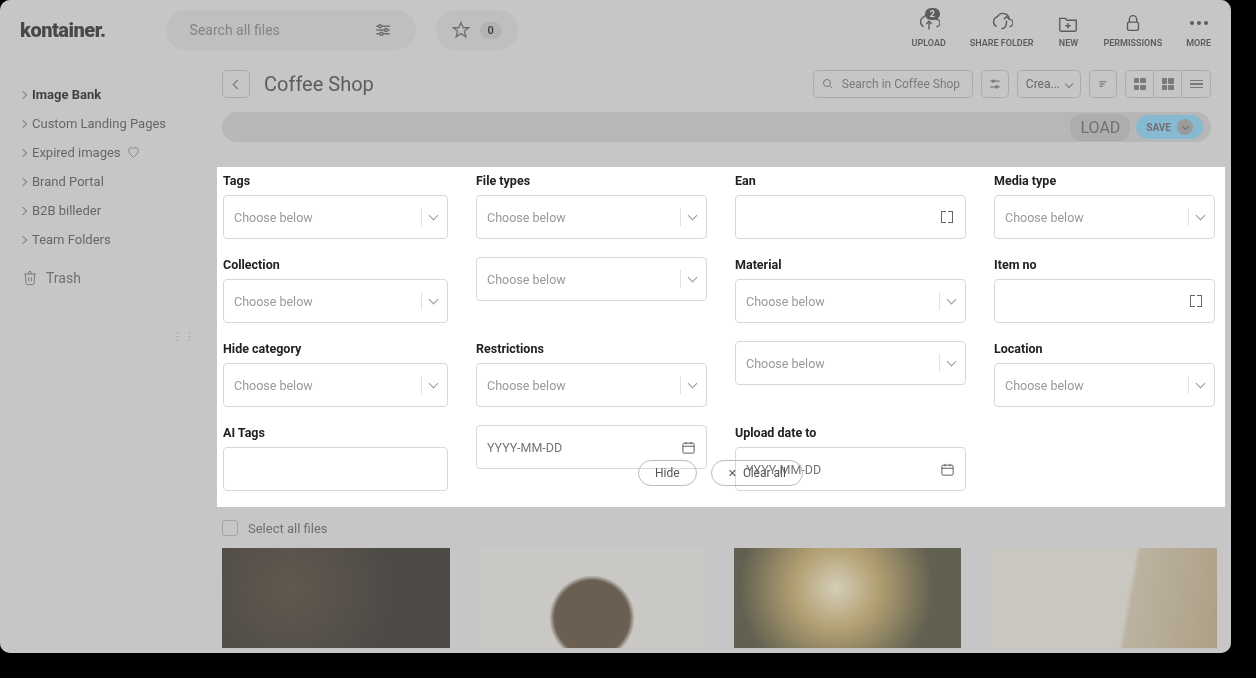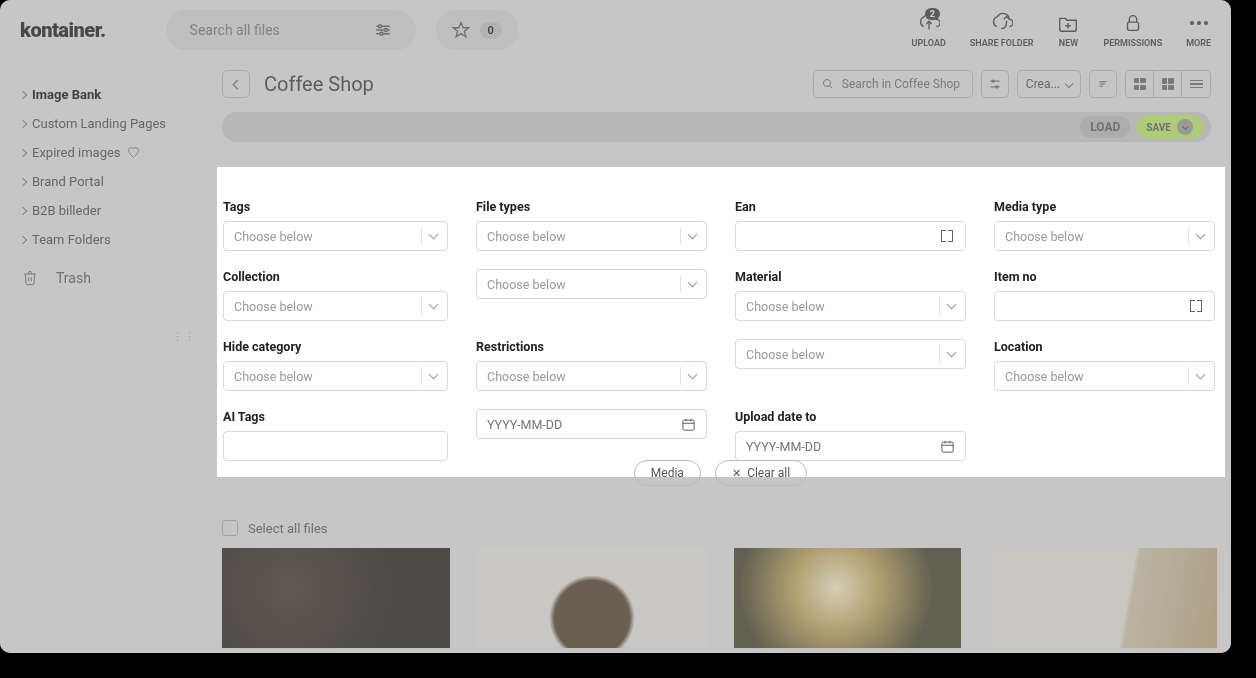--- a/index.html
+++ b/index.html
@@ -22,21 +22,21 @@
   .badge { position: absolute; top: -4px; right: 6px; background: #333; color: #fff; font-size: 9px; border-radius: 8px; padding: 1px 5px; font-weight:700; }
   .more-dots { display: flex; gap: 3px; align-items: center; height: 22px; }
   .more-dots span { width: 4px; height: 4px; background: #333; border-radius: 50%; }
 
   
   .sidebar { position: absolute; top: 60px; left: 0; width: 200px; bottom: 0; padding: 20px 0 0 20px; }
   .side-item { display: flex; align-items: center; gap: 6px; padding: 7px 0; font-size: 13px; color: #444; cursor: pointer; }
   .side-item.active { font-weight: 700; color: #000; }
   .side-item .chev { width: 6px; height: 6px; border-right: 1.5px solid #777; border-bottom: 1.5px solid #777; transform: rotate(-45deg); }
   .side-item .heart { width: 13px; height: 13px; stroke: #666; fill: none; stroke-width: 1.5; }
-  .trash-item { display: flex; align-items: center; gap: 18px; padding: 16px 0 0 2px; font-size: 14px; color: #555; }
+  .trash-item { display: flex; align-items: center; gap: 8px; padding: 16px 0 0 2px; font-size: 14px; color: #555; }
   .trash-item svg { width: 16px; height: 16px; stroke: #666; fill: none; stroke-width: 1.5; }
   .drag-handle { position: absolute; right: 4px; top: 270px; color: #aaa; font-size: 11px; letter-spacing: 1px; }
 
   
   .main { position: absolute; left: 210px; right: 0; top: 60px; bottom: 0; padding: 10px 20px 0 12px; }
   .titlebar { display: flex; align-items: center; gap: 14px; }
   .back-btn { width: 28px; height: 28px; border: 1px solid #bbb; border-radius: 5px; display: flex; align-items: center; justify-content: center; }
   .back-btn span { width: 7px; height: 7px; border-left: 1.8px solid #555; border-bottom: 1.8px solid #555; transform: rotate(45deg); margin-left:2px; }
   .page-title { font-size: 20px; font-weight: 400; color: #333; flex:1; }
   .title-right { display: flex; gap: 8px; align-items: center; }
@@ -47,33 +47,33 @@
   .sort-btn .chev-d { width:6px; height:6px; border-right:1.5px solid #666; border-bottom:1.5px solid #666; transform: rotate(45deg); }
   .view-group { display: flex; border: 1px solid #bbb; border-radius: 5px; overflow: hidden; height:28px; }
   .view-group .v { width: 28px; display:flex; align-items:center; justify-content:center; border-right:1px solid #bbb; }
   .view-group .v:last-child { border-right:none; }
   .v-grid-sm { display:grid; grid-template-columns:1fr 1fr; gap:1.5px; width:12px; height:12px;}
   .v-grid-sm span { background:#666; border-radius:1px;}
   .v-list { width:13px; display:flex; flex-direction:column; gap:2px;}
   .v-list span { height:1.5px; background:#666; }
 
   .loadbar { margin-top: 14px; background: #cfcfcf; border-radius: 18px; height: 30px; display:flex; align-items:center; justify-content:flex-end; padding: 0 8px; gap: 6px; }
-  .load-pill { background:#bdbdbd; border-radius: 12px; padding: 4px 10px; font-size: 12px; font-weight:700; color:#555; }
-  .save-pill { background:#bef264; border-radius: 12px; padding: 4px 10px; font-size: 10px; font-weight:700; color:#555; display:flex; align-items:center; gap:6px;}
+  .load-pill { background:#bdbdbd; border-radius: 12px; padding: 4px 10px; font-size: 16px; font-weight:400; color:#555; }
+  .save-pill { background:#7dd3fc; border-radius: 12px; padding: 4px 10px; font-size: 10px; font-weight:700; color:#555; display:flex; align-items:center; gap:6px;}
   .save-pill .dd { width:16px; height:16px; border-radius:50%; background:#9d9d9d; display:flex; align-items:center; justify-content:center;}
   .save-pill .dd span{ width:5px; height:5px; border-right:1.5px solid #555; border-bottom:1.5px solid #555; transform:rotate(45deg); margin-top:-2px;}
 
   
-  .filter-panel { position: absolute; left: 217px; right: 6px; top: 167px; background: #fff; padding: 32px 0 16px 0; z-index: 50; }
+  .filter-panel { position: absolute; left: 217px; right: 6px; top: 167px; background: #fff; padding: 6px 0 16px 0; z-index: 50; }
   .filter-grid { display: grid; grid-template-columns: repeat(4, 1fr); column-gap: 28px; row-gap: 18px; padding: 0 0 0 0; }
   .filter-grid .cell { display: flex; flex-direction: column; gap: 7px; padding: 0 0; }
   .filter-grid .cell:nth-child(4n+1){ padding-left: 6px; }
   .filter-grid .cell:nth-child(4n){ padding-right: 10px; }
   .f-label { font-size: 12.5px; font-weight: 700; color: #222; }
-  .f-select, .f-input { display: flex; align-items: center; border: 1px solid #d8d8d8; border-radius: 4px; height: 30px; padding: 0 10px; font-size: 12.5px; color: #999; background:#fff; }
+  .f-select, .f-input { display: flex; align-items: center; border: 1px solid #d8d8d8; border-radius: 4px; height: 44px; padding: 0 10px; font-size: 12.5px; color: #999; background:#fff; }
   .f-select .sep { width: 1px; height: 18px; background: #e3e3e3; margin: 0 8px 0 auto; }
   .f-select .chev-d { width:7px; height:7px; border-right:1.5px solid #999; border-bottom:1.5px solid #999; transform: rotate(45deg); margin-top:-3px; }
   .f-input input { border:none; outline:none; flex:1; font-size:12.5px; color:#333; }
   .f-input .icon-right { margin-left:auto; width:16px; height:16px; display:flex; align-items:center; justify-content:center; }
   .expand-ic { width:12px; height:12px; border:1.5px solid #666; position:relative; }
   .expand-ic::before, .expand-ic::after { content:''; position:absolute; width:3px; height:3px; background:#fff; }
   .expand-ic::before { top:-2px; left:4px; right:4px; width:auto;}
   .expand-ic::after { bottom:-2px; left:4px; right:4px; width:auto;}
   .date-ic svg { width:15px; height:15px; stroke:#555; fill:none; stroke-width:1.5; }
 
@@ -424,21 +424,21 @@
               </svg>
             </span>
           </div>
         </div>
       <div class="cell"></div>
     </div>
   </div>
 
   <div class="filter-actions">
     <div class="pill-btn">
-        <span>Media</span>
+        <span>Hide</span>
       </div>
     <div class="pill-btn">
         <span class="x">✕</span>
         <span>Clear all</span>
       </div>
   </div>
 
   <div class="select-row">
     <span class="cb"></span>
     <span>Select all files</span>

